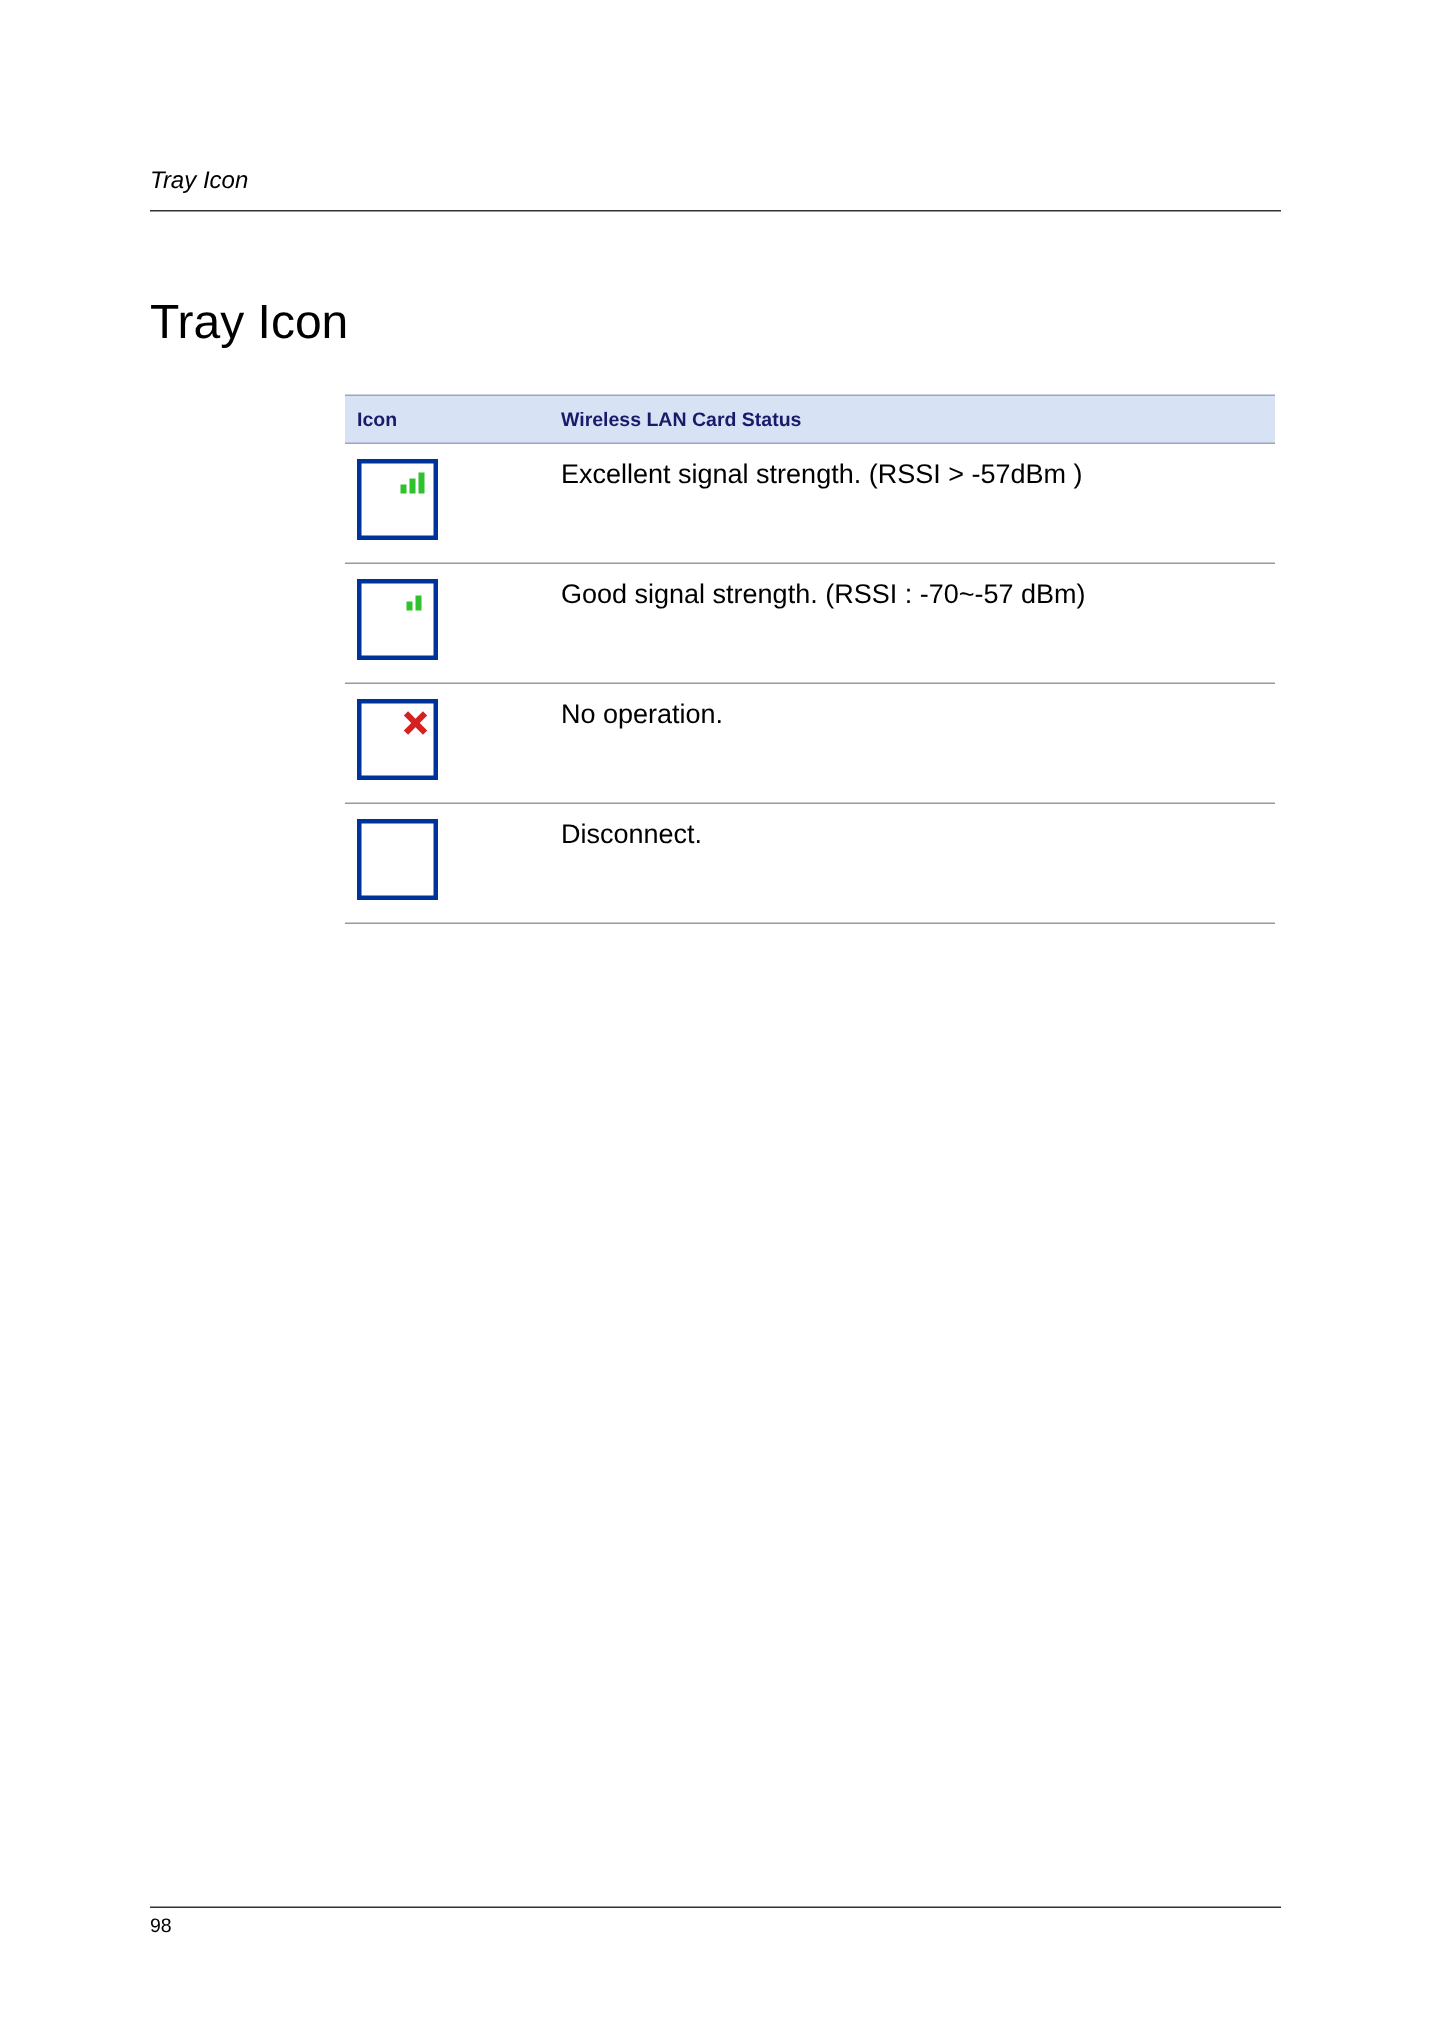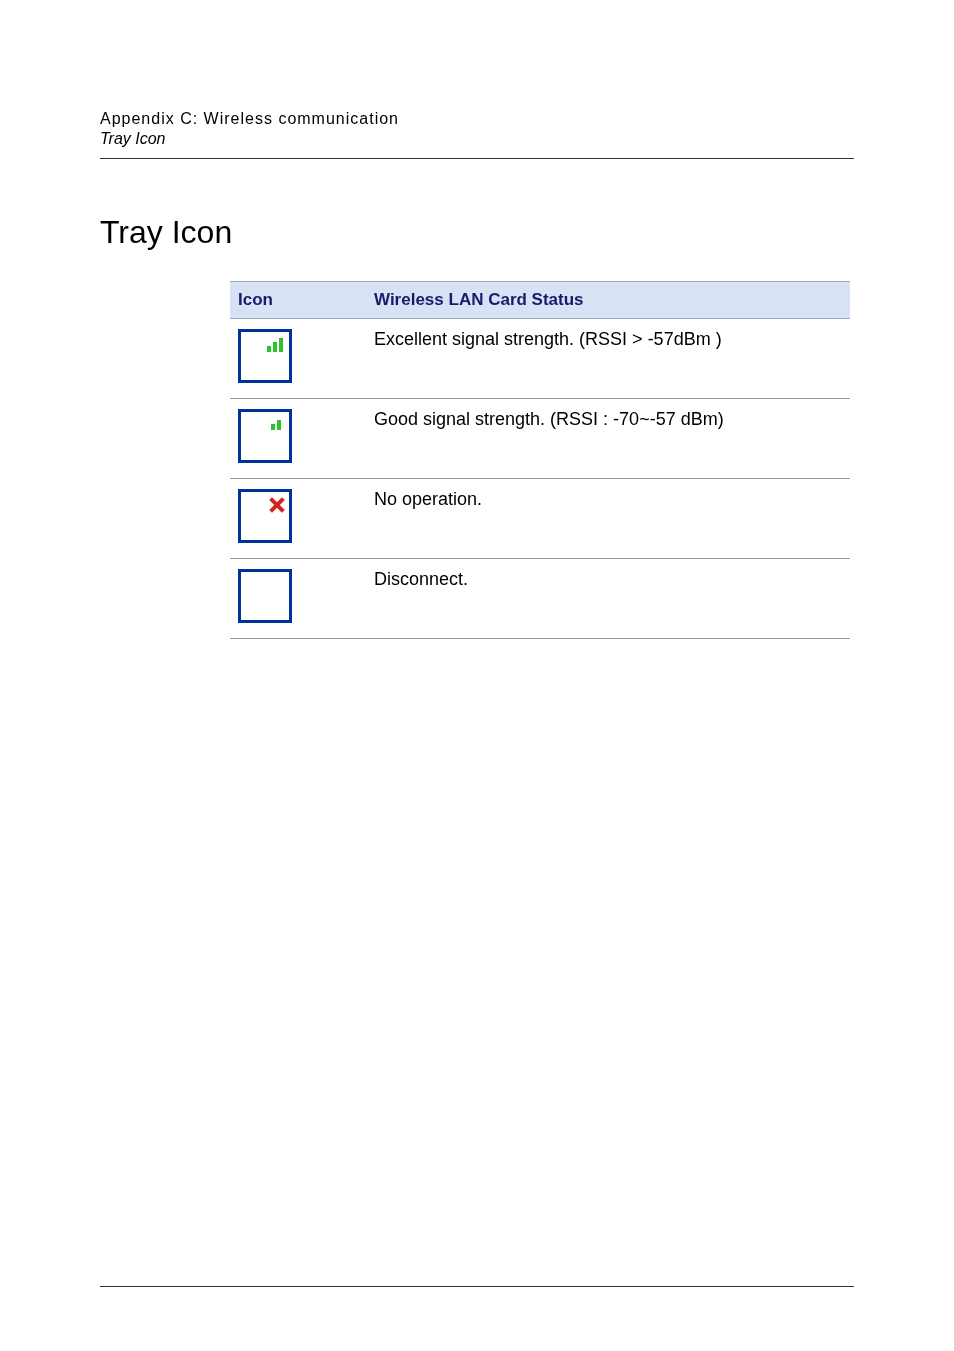--- a/index.html
+++ b/index.html
@@ -43,21 +43,21 @@
     margin-left: 130px;
     width: 620px;
   }
   .status-table {
     width: 100%;
     border-collapse: collapse;
   }
   .status-table thead th {
     background: #d7e3f4;
     text-align: left;
-    font-size: 17px;
+    font-size: 13px;
     font-weight: 700;
     color: #1a1a6a;
     padding: 8px 8px 8px 8px;
     border-top: 1px solid #9aa7c2;
     border-bottom: 1px solid #9aa7c2;
   }
   .status-table thead th:first-child {
     width: 120px;
   }
   .status-table tbody td {
@@ -146,21 +146,20 @@
   }
   .footer .page-number {
     font-size: 13px;
   }
 </style>
 </head>
 <body>
 
 <div class="page">
   <div class="running-head">
-    <div class="appendix-line">Appendix C: Wireless communication</div>
     <div class="subline">Tray Icon</div>
     <hr class="rule">
   </div>
 
   <h1 class="section-title">Tray Icon</h1>
 
   <div class="table-wrap">
     <table class="status-table">
       <thead>
         <tr>
@@ -210,14 +209,15 @@
             </span>
           </td>
           <td>Disconnect.</td>
         </tr>
       </tbody>
     </table>
   </div>
 
   <div class="footer">
     <hr class="rule">
+    <div class="page-number">98</div>
   </div>
 </div>
 
 </body></html>

